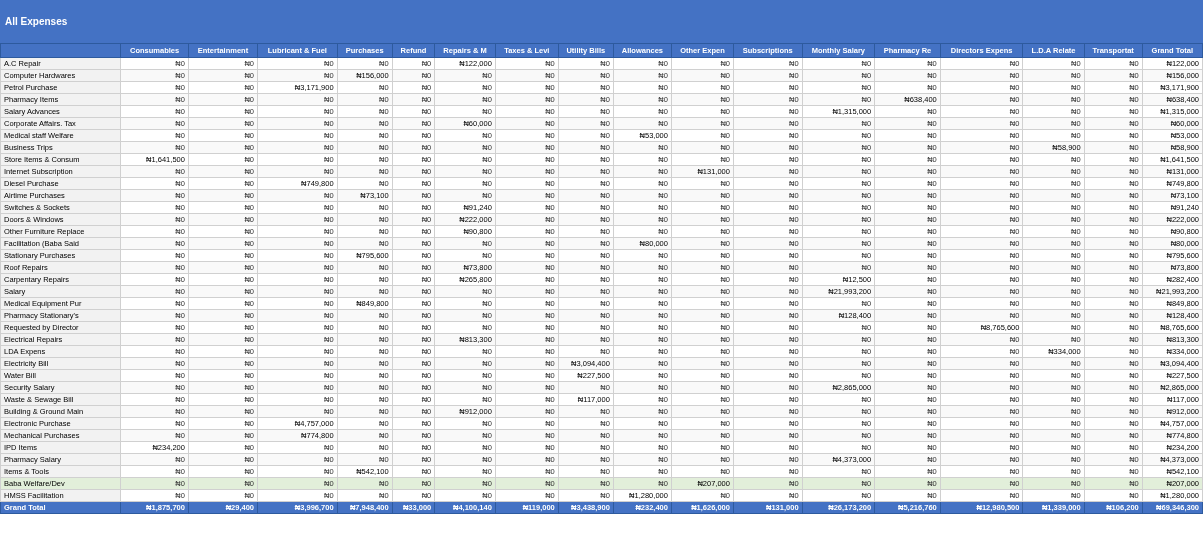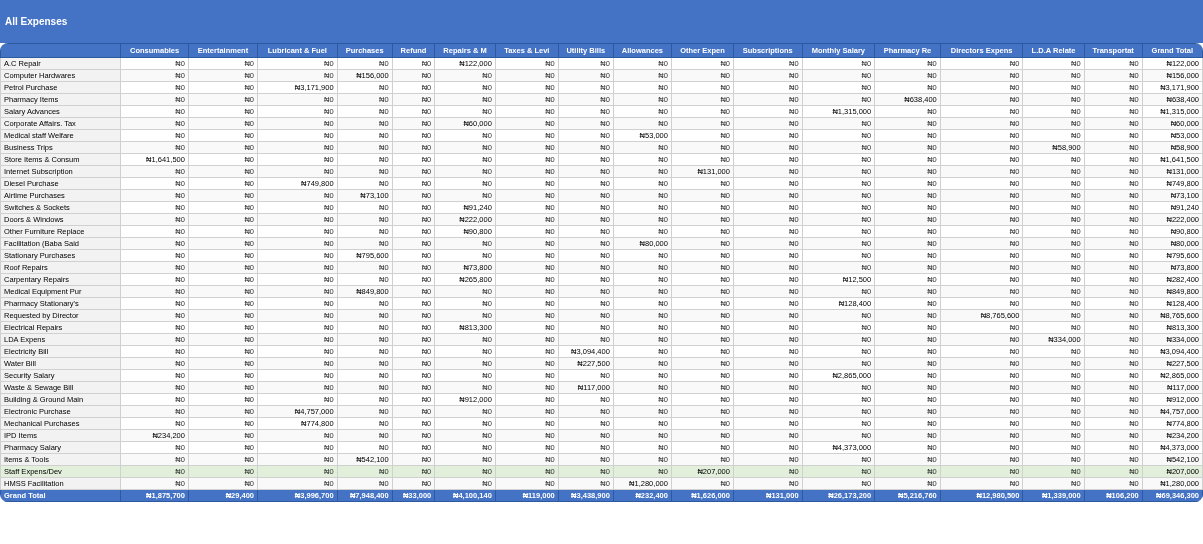--- a/index.html
+++ b/index.html
@@ -80,21 +80,21 @@
     
     tr.highlighted td {
       background: #e2efda !important;
     }
   </style>
 </head>
 <body>
 
 <div class="header">All Expenses</div>
 
-<div style="overflow: auto; max-height: 544px; max-width: 1203px; border-radius: 8px;">
+<div style="overflow: auto; max-height: 544px; max-width: 1203px;">
   <table>
     <thead>
       <tr>
         <th class="row-header"></th>
         <th>Consumables</th>
         <th>Entertainment</th>
         <th>Lubricant &amp; Fuel</th>
         <th>Purchases</th>
         <th>Refund</th>
         <th>Repairs &amp; M</th>
@@ -486,20 +486,40 @@
           <td class="zero">₦0</td>
           <td class="zero">₦0</td>
           <td class="value">₦12,500</td>
           <td class="zero">₦0</td>
           <td class="zero">₦0</td>
           <td class="zero">₦0</td>
           <td class="zero">₦0</td>
           <td class="value">₦282,400</td>
         </tr>
         <tr>
+          <td class="row-label">Salary</td>
+          <td class="zero">₦0</td>
+          <td class="zero">₦0</td>
+          <td class="zero">₦0</td>
+          <td class="zero">₦0</td>
+          <td class="zero">₦0</td>
+          <td class="zero">₦0</td>
+          <td class="zero">₦0</td>
+          <td class="zero">₦0</td>
+          <td class="zero">₦0</td>
+          <td class="zero">₦0</td>
+          <td class="zero">₦0</td>
+          <td class="value">₦21,993,200</td>
+          <td class="zero">₦0</td>
+          <td class="zero">₦0</td>
+          <td class="zero">₦0</td>
+          <td class="zero">₦0</td>
+          <td class="value">₦21,993,200</td>
+        </tr>
+        <tr>
           <td class="row-label">Medical Equipment Pur</td>
           <td class="zero">₦0</td>
           <td class="zero">₦0</td>
           <td class="zero">₦0</td>
           <td class="value">₦849,800</td>
           <td class="zero">₦0</td>
           <td class="zero">₦0</td>
           <td class="zero">₦0</td>
           <td class="zero">₦0</td>
           <td class="zero">₦0</td>
@@ -786,21 +806,21 @@
           <td class="zero">₦0</td>
           <td class="zero">₦0</td>
           <td class="zero">₦0</td>
           <td class="zero">₦0</td>
           <td class="zero">₦0</td>
           <td class="zero">₦0</td>
           <td class="zero">₦0</td>
           <td class="value">₦542,100</td>
         </tr>
         <tr class="highlighted">
-          <td class="row-label">Staff Expens/Dev</td>
+          <td class="row-label">Baba Welfare/Dev</td>
           <td class="zero">₦0</td>
           <td class="zero">₦0</td>
           <td class="zero">₦0</td>
           <td class="zero">₦0</td>
           <td class="zero">₦0</td>
           <td class="zero">₦0</td>
           <td class="zero">₦0</td>
           <td class="zero">₦0</td>
           <td class="zero">₦0</td>
           <td class="value">₦207,000</td>

